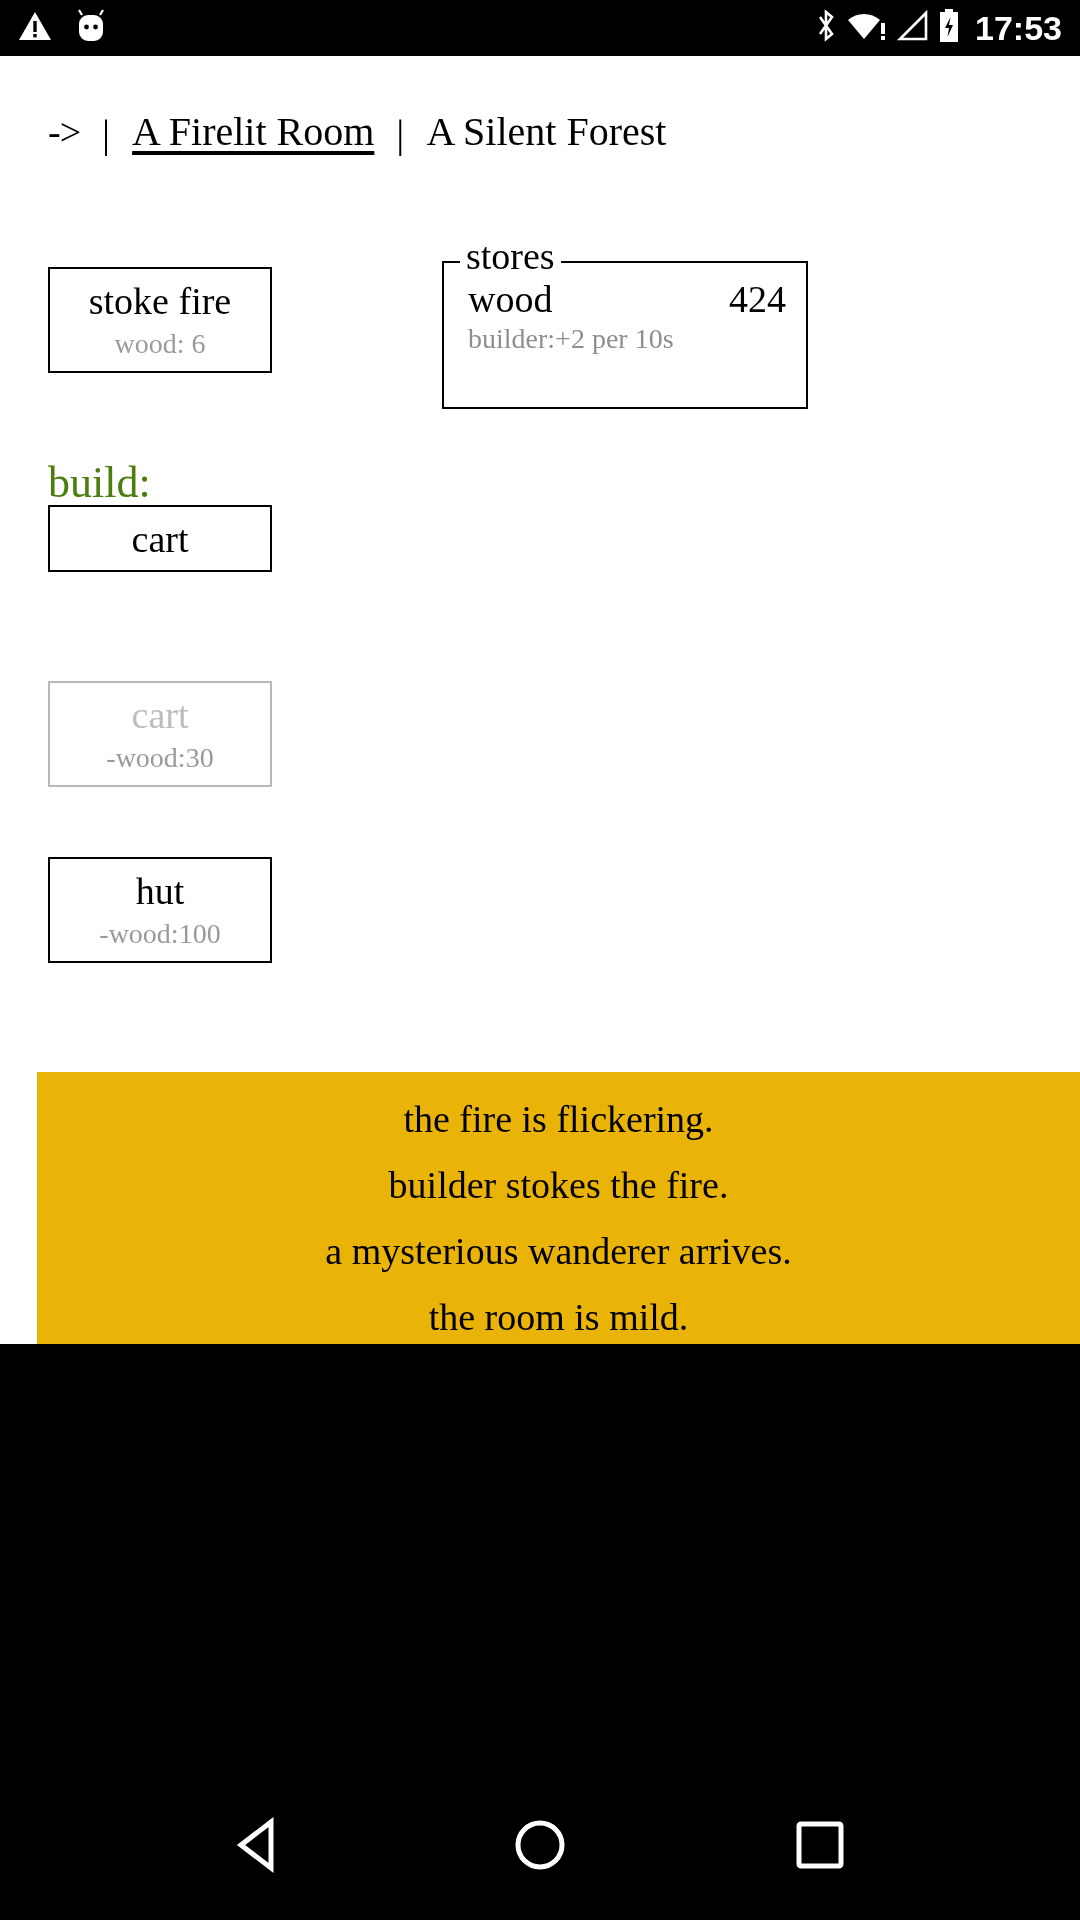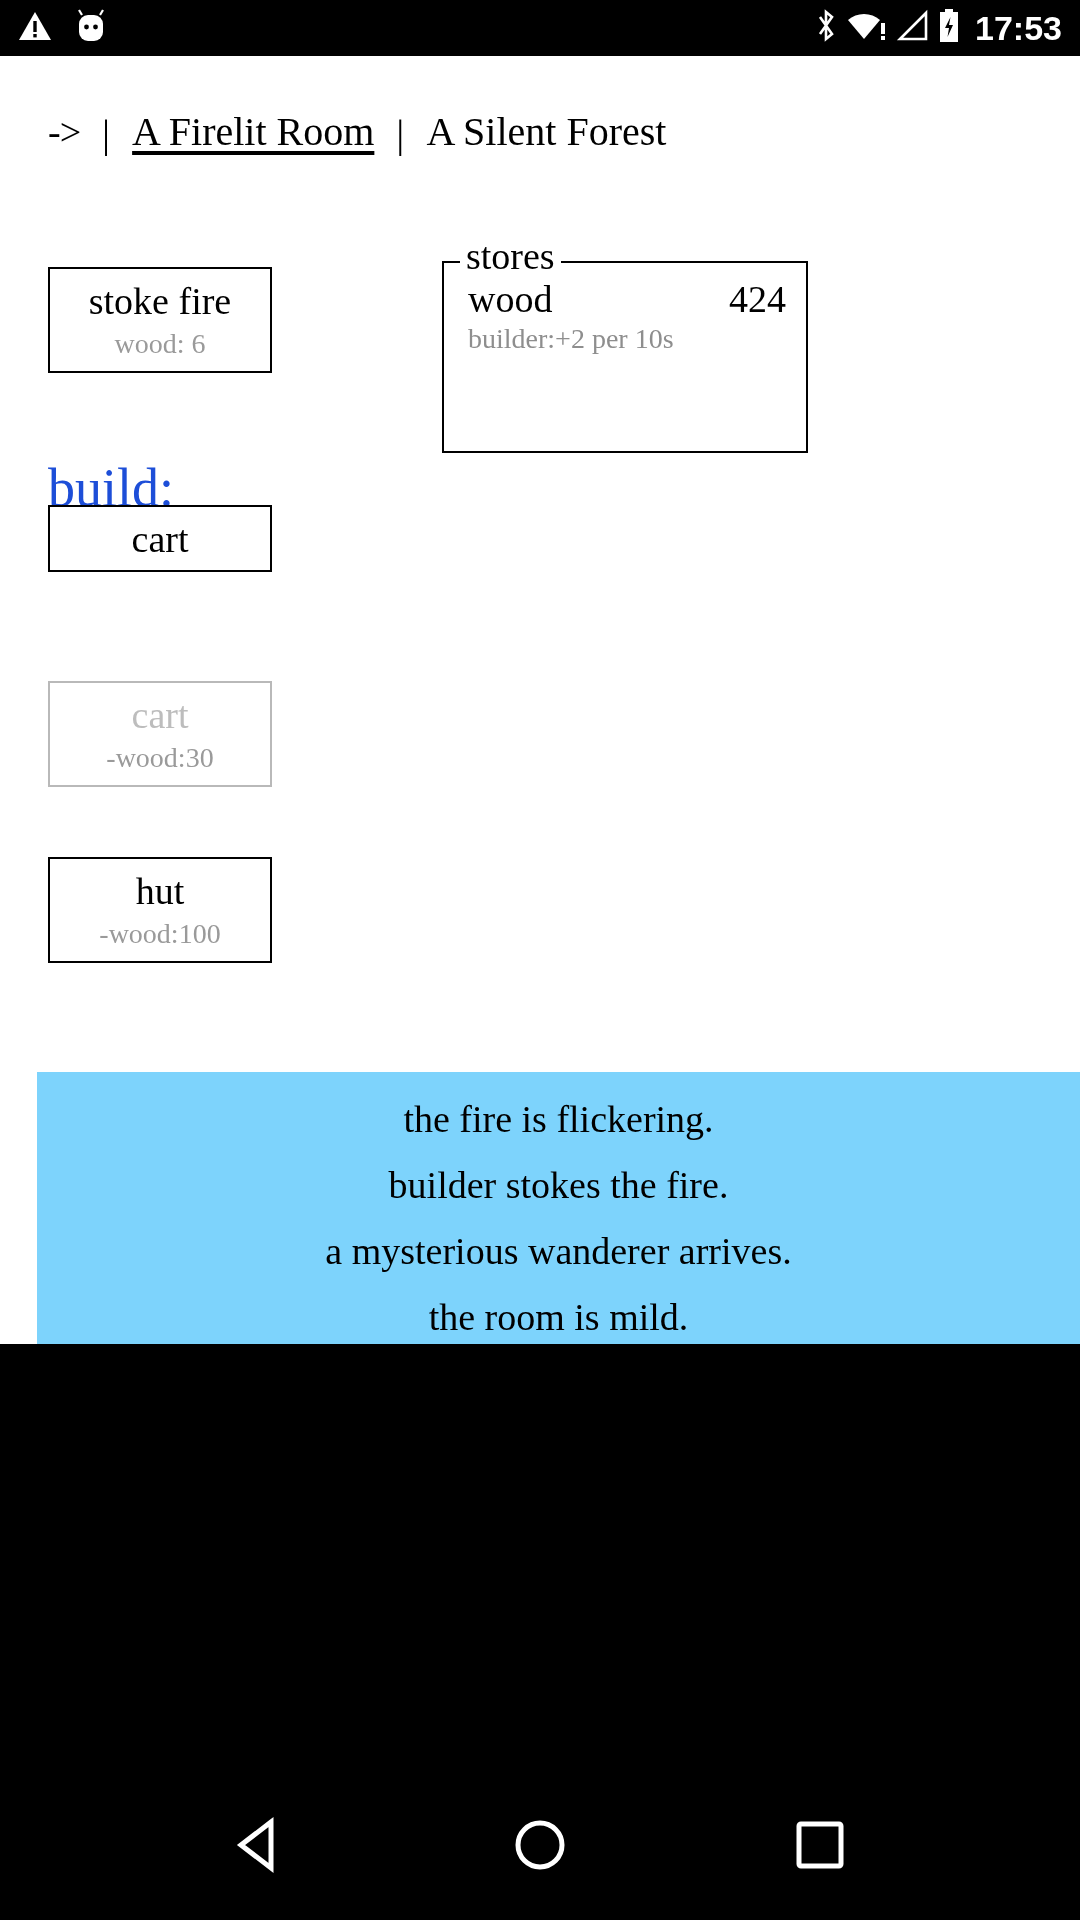--- a/index.html
+++ b/index.html
@@ -121,34 +121,34 @@
   .gbtn.disabled .cost {
     color: #9a9a9a;
   }
 
   
   #btn-stoke { left: 48px; top: 6px; }
   #build-label {
     position: absolute;
     left: 48px;
     top: 196px;
-    font-size: 54px;
-    color: #1d4ed8;
+    font-size: 44px;
+    color: #4d7c0f;
   }
   #btn-trap  { left: 48px; top: 244px; }
   #btn-cart  { left: 48px; top: 420px; }
   #btn-hut   { left: 48px; top: 596px; }
 
   
   .stores {
     position: absolute;
     left: 442px;
     top: 0px;
     width: 366px;
-    height: 192px;
+    height: 148px;
     box-sizing: border-box;
     border: 2px solid #000000;
     background: #ffffff;
   }
   .stores-legend {
     position: absolute;
     top: -26px;
     left: 16px;
     background: #ffffff;
     padding: 0 6px;
@@ -170,21 +170,21 @@
     color: #8e8e8e;
   }
 
   
   .notifications {
     position: absolute;
     left: 0;
     right: 0;
     bottom: 0;
     height: 272px;
-    background: #7dd3fc;
+    background: #eab308;
     padding-top: 14px;
     box-sizing: border-box;
     margin-left: 37px;
   }
   .notify {
     text-align: center;
     font-size: 38px;
     line-height: 1;
     color: #000000;
     padding: 14px 0;

